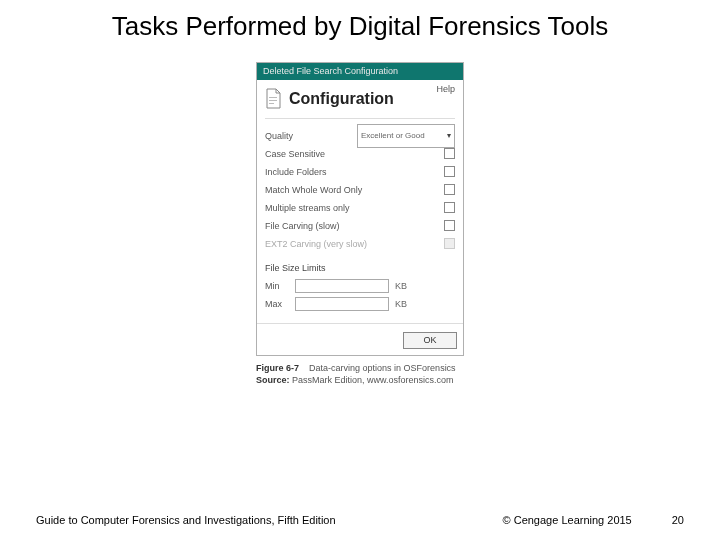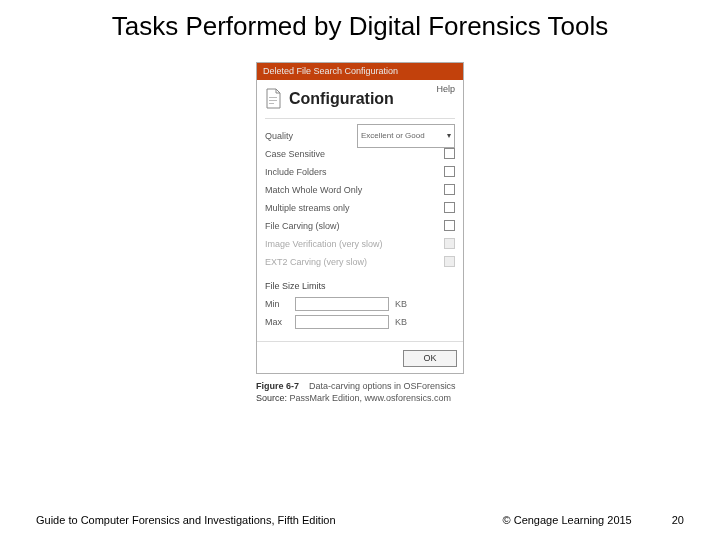--- a/index.html
+++ b/index.html
@@ -27,21 +27,21 @@
     margin-top: 14px;
   }
   .dialog {
     width: 208px;
     border: 1px solid #b0b0b0;
     background: #fff;
     font-size: 9px;
     color: #333;
   }
   .dialog-titlebar {
-    background: #c2410c;
+    background: #0f766e;
     color: #e8e8e8;
     height: 17px;
     display: flex;
     align-items: center;
     padding: 0 6px;
     font-size: 9px;
   }
   .dialog-body {
     padding: 6px 8px 6px 8px;
     position: relative;
@@ -147,21 +147,21 @@
     color: #333;
   }
   .caption {
     width: 208px;
     margin-top: 6px;
     font-size: 9px;
     color: #555;
     line-height: 1.35;
   }
   .caption .fig-label { font-weight: bold; color: #333; }
-  .caption .src-label { font-weight: normal; color: #333;}
+  .caption .src-label { font-weight: bold; color: #333;}
   .footer {
     position: absolute;
     bottom: 14px;
     left: 0;
     width: 100%;
     display: flex;
     align-items: flex-end;
     padding: 0 36px;
     font-size: 11px;
     color: #000;
@@ -215,24 +215,20 @@
         <span>Match Whole Word Only</span>
         <span class="checkbox"></span>
       </div>
       <div class="row">
         <span>Multiple streams only</span>
         <span class="checkbox"></span>
       </div>
       <div class="row">
         <span>File Carving (slow)</span>
         <span class="checkbox"></span>
-      </div>
-      <div class="row disabled">
-        <span>Image Verification (very slow)</span>
-        <span class="checkbox disabled"></span>
       </div>
       <div class="row disabled">
         <span>EXT2 Carving (very slow)</span>
         <span class="checkbox disabled"></span>
       </div>
 
       <div class="section-label">File Size Limits</div>
 
       <div class="size-row">
         <span class="lbl">Min</span>

